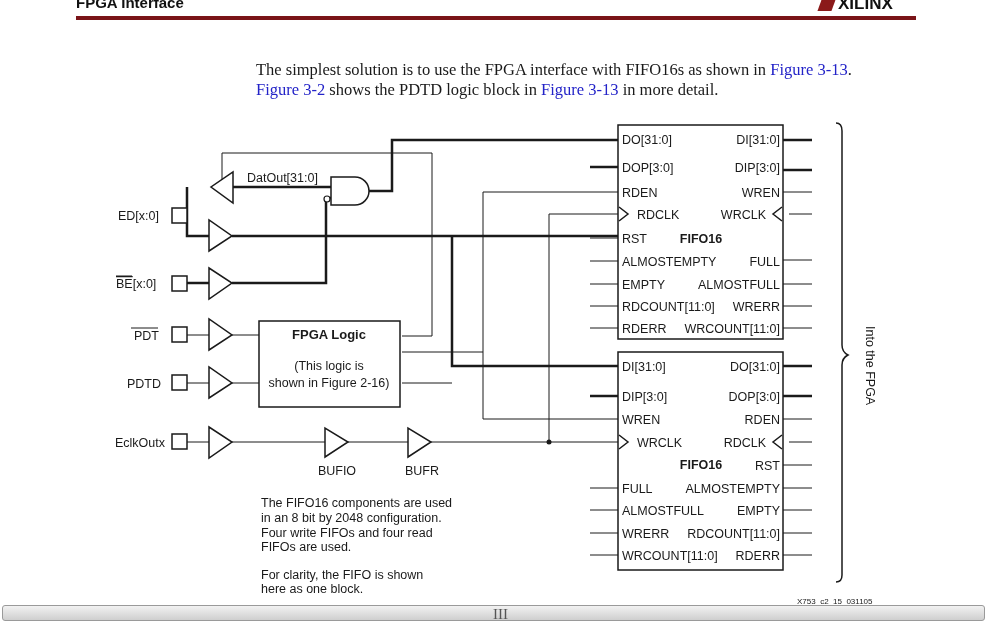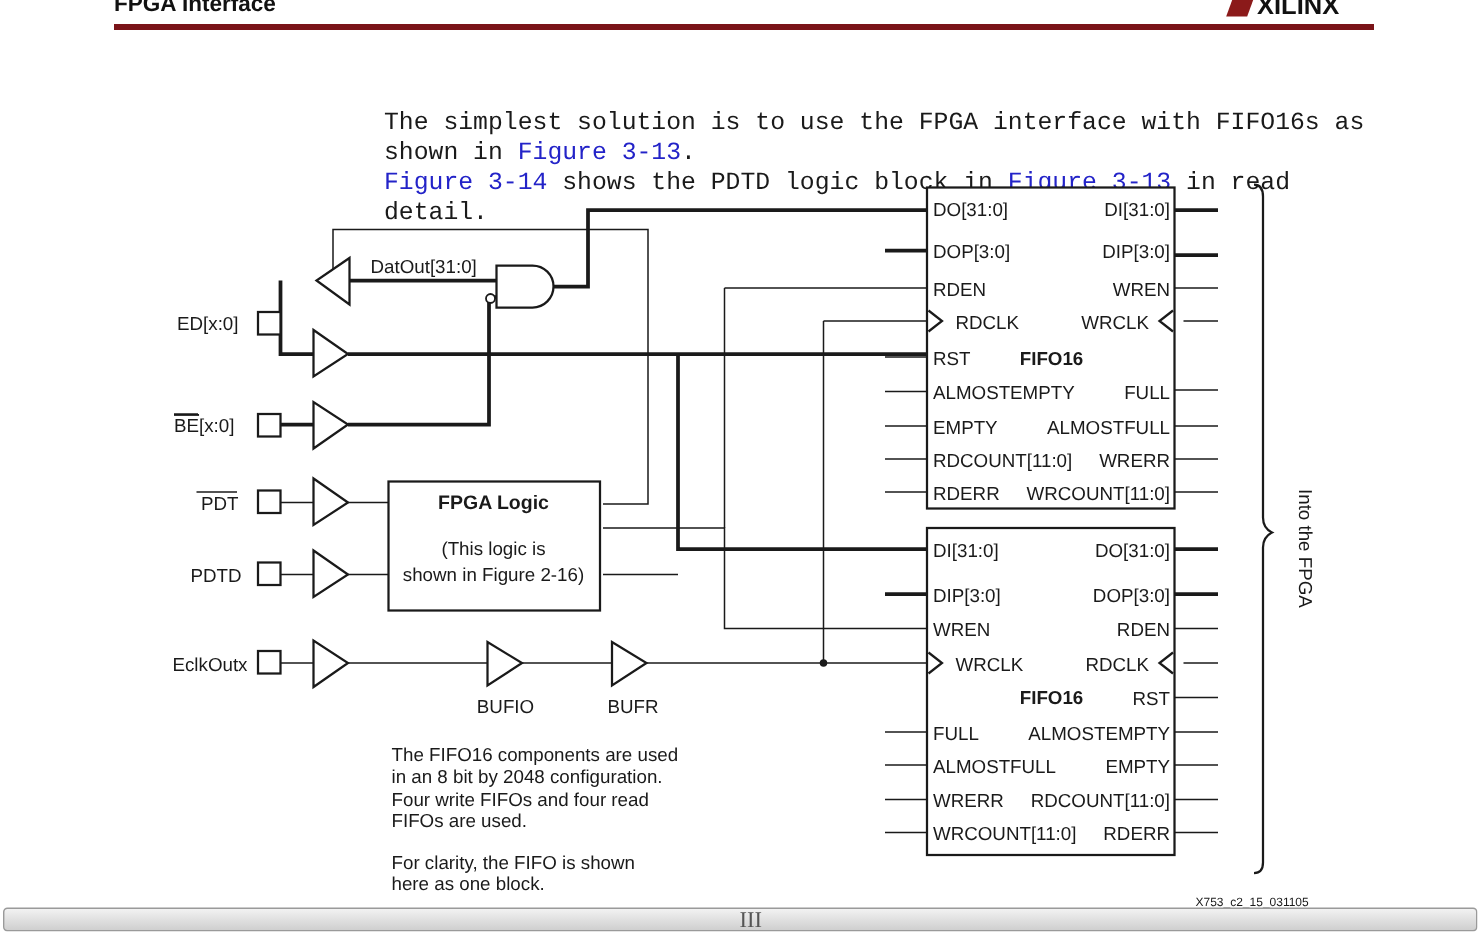--- a/index.html
+++ b/index.html
@@ -1,38 +1,38 @@
 <!DOCTYPE html>
 <html><head>
 <meta charset="utf-8">
 <style>
   html, body { margin:0; padding:0; background:#ffffff; }
   body { width:985px; height:621px; position:relative; overflow:hidden; font-family:"Liberation Sans", sans-serif; }
   .hdr-title { position:absolute; left:76px; top:-6px; font-weight:bold; font-size:15px; color:#111; }
   .hdr-logo { position:absolute; left:820px; top:-6px; font-weight:bold; font-size:17px; color:#111; letter-spacing:0px; }
   .hdr-logo .mark { display:inline-block; width:14px; height:14px; background:#8b1a1a; transform:skewX(-20deg); margin-right:4px; vertical-align:-2px; }
   .hdr-rule { position:absolute; left:76px; top:16px; width:840px; height:4px; background:#7a1418; }
-  .para { position:absolute; left:256px; top:60px; width:680px; font-family:Liberation Mono, monospace; font-size:16.5px; line-height:20px; color:#1a1a1a;margin-top:12px; }
+  .para { position:absolute; left:256px; top:60px; width:680px; font-family:Liberation Serif, serif; font-size:16.5px; line-height:20px; color:#1a1a1a; }
   .link { color:#2323c8; }
   svg.diagram { position:absolute; left:0; top:0; }
   svg text { font-family:"Liberation Sans", sans-serif; fill:#1a1a1a; }
   .scrollbar { position:absolute; left:2px; top:605px; width:981px; height:14px; border:1px solid #9a9a9a; border-radius:3px;
                background:linear-gradient(#f2f2f2,#cfcfcf); }
   .grip { position:absolute; left:490px; top:0px; font-size:15px; color:#555; font-family:Liberation Serif, serif; }
 </style>
 </head>
 <body>
 
 <div class="hdr-title">FPGA Interface</div>
 <div class="hdr-logo"><span class="mark"></span><span>XILINX</span></div>
 <div class="hdr-rule"></div>
 
 <div class="para">
   <span>The simplest solution is to use the FPGA interface with FIFO16s as shown in </span><span class="link">Figure 3-13</span><span>.</span><br>
-  <span class="link">Figure 3-14</span><span> shows the PDTD logic block in </span><span class="link">Figure 3-13</span><span> in read detail.</span>
+  <span class="link">Figure 3-2</span><span> shows the PDTD logic block in </span><span class="link">Figure 3-13</span><span> in more detail.</span>
 </div>
 
 <svg class="diagram" width="985" height="621">
   <g fill="none" stroke="#1a1a1a">
 
     <g stroke-width="1">
       <path d="M222 187 V153 H432 V336 H402"></path>
       <path d="M402 352 H483 V419 H620"></path>
       <path d="M402 383 H452"></path>
       <path d="M483 192 H620"></path>

